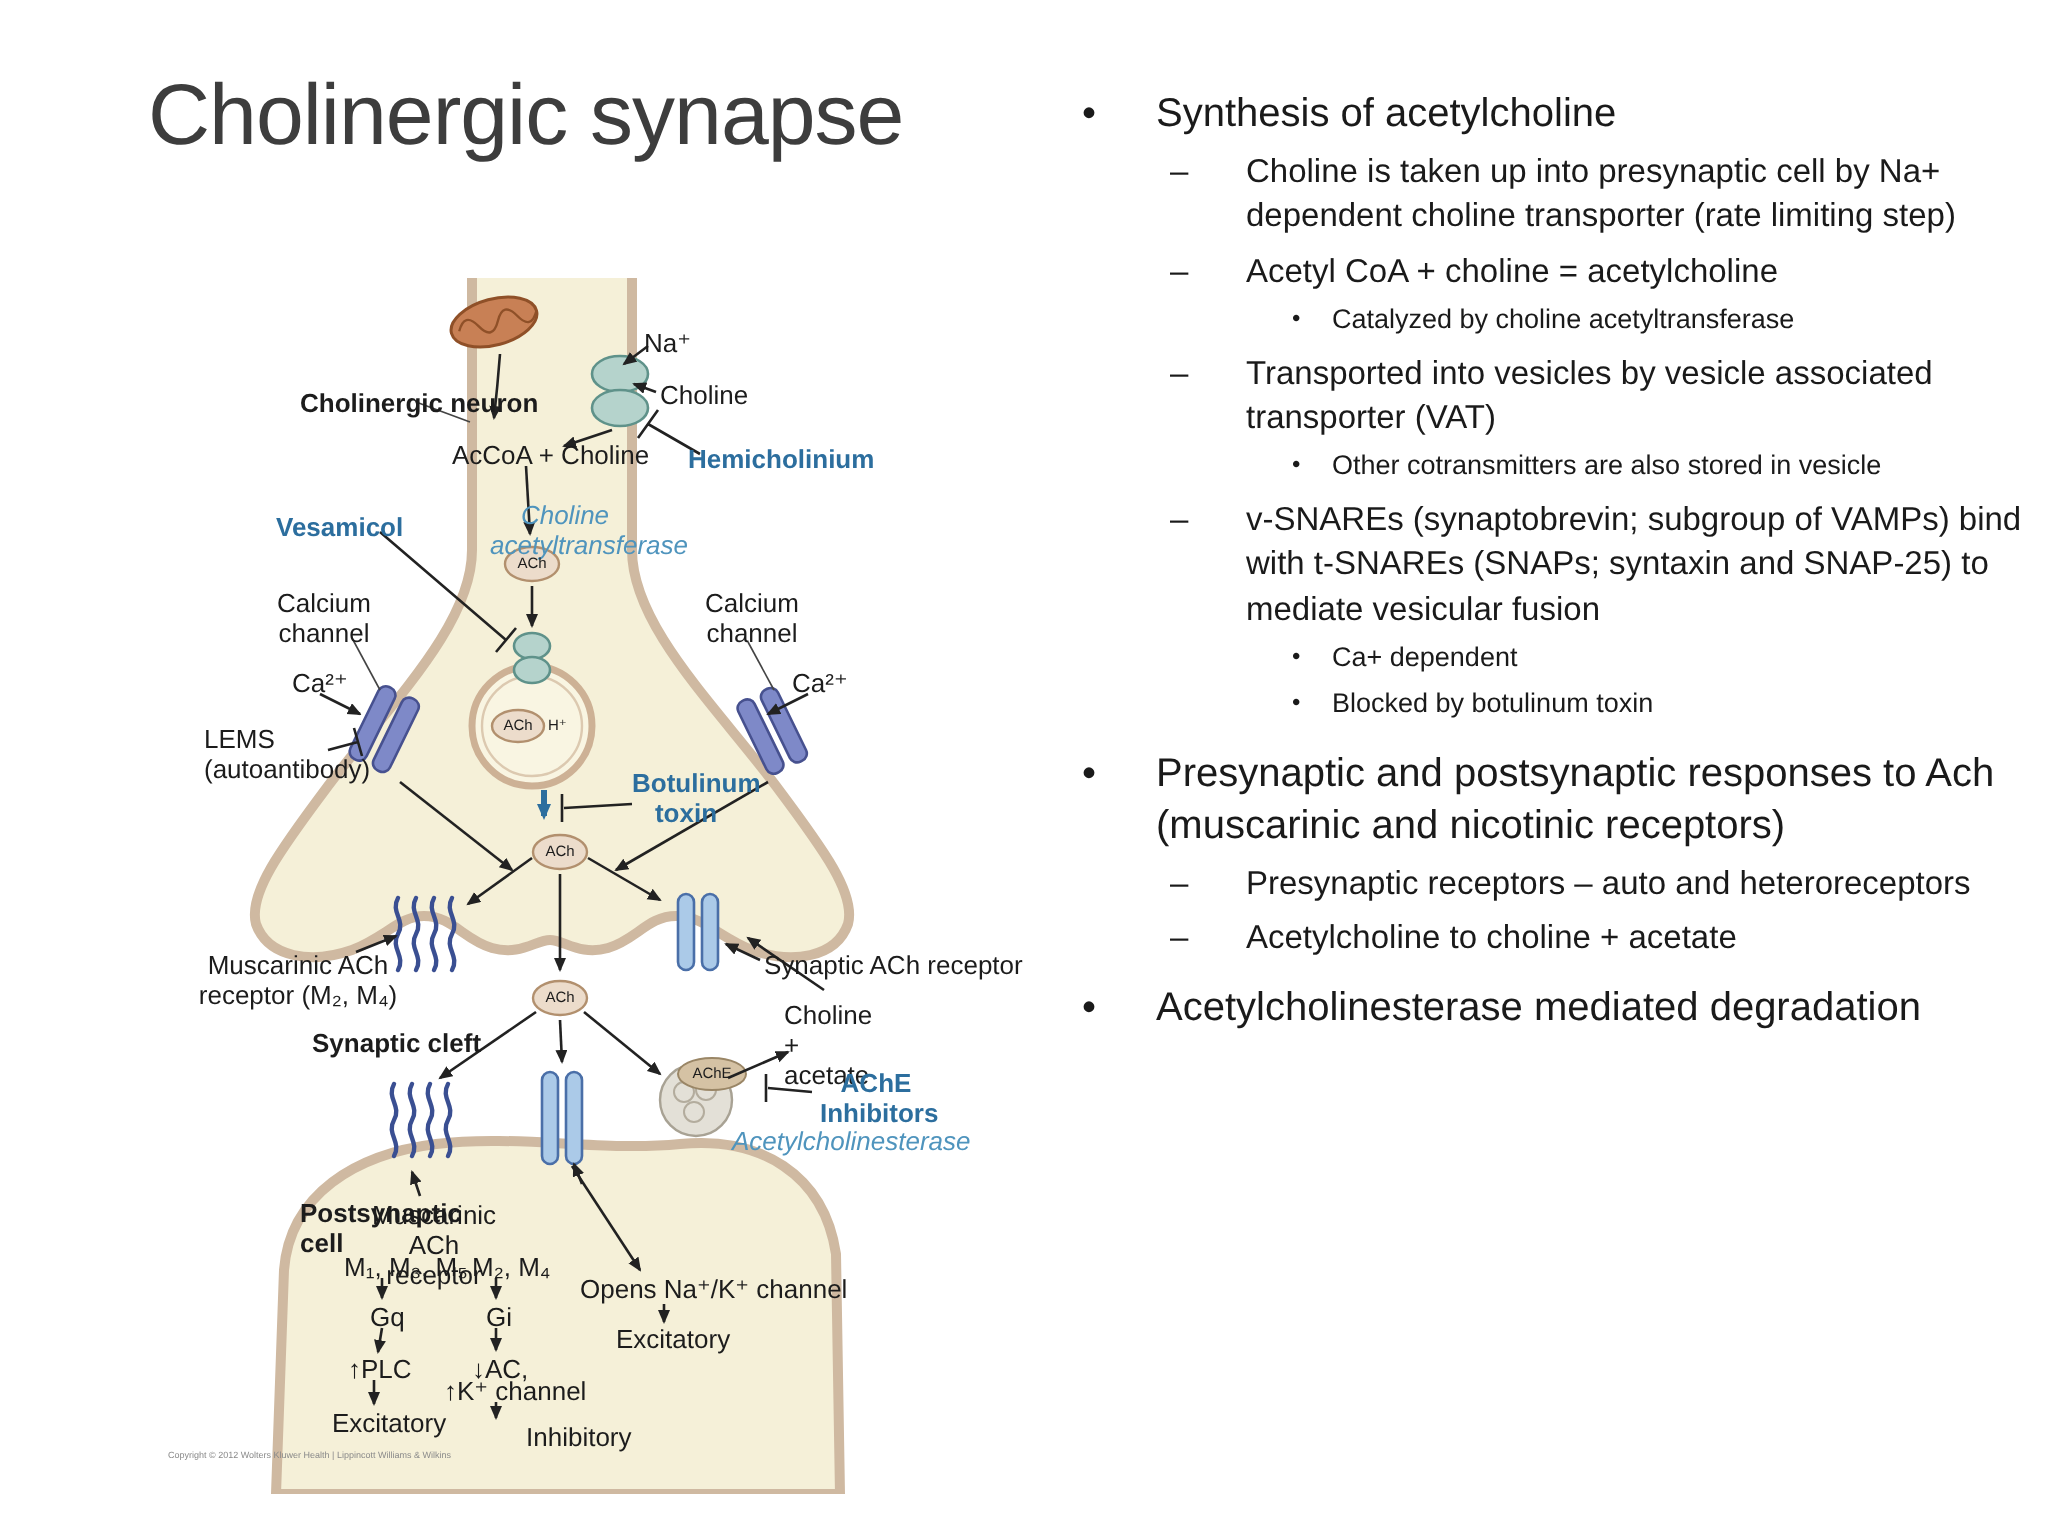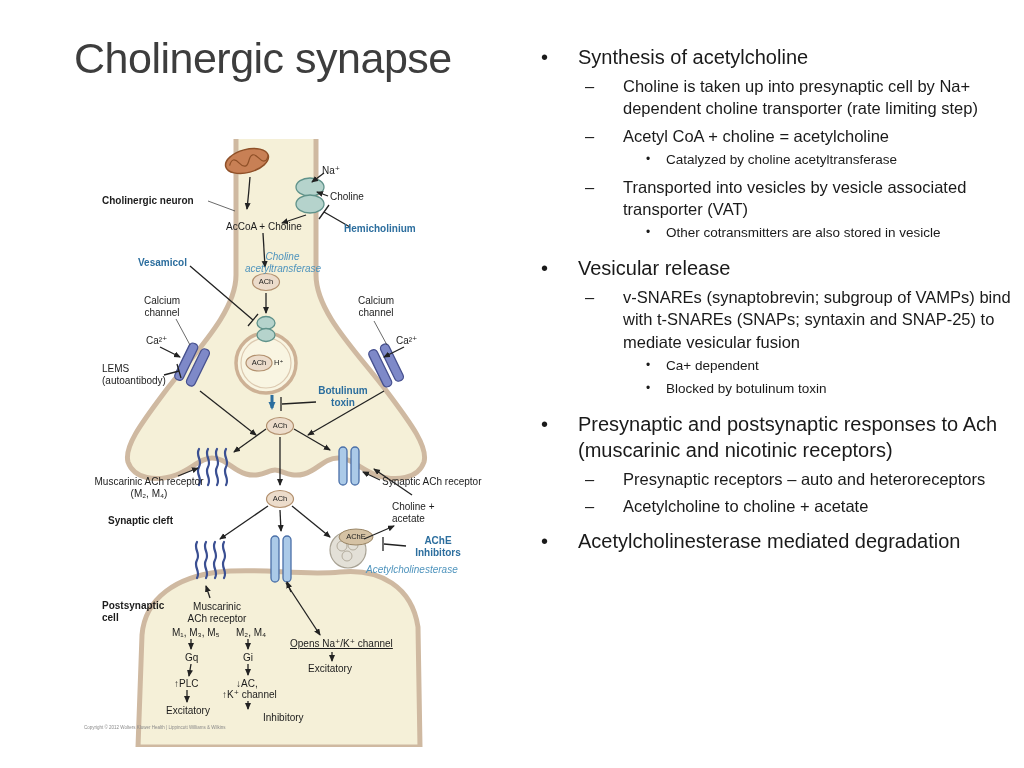--- a/index.html
+++ b/index.html
@@ -17,23 +17,23 @@
   .lv1 { font-size:20px; line-height:1.3; padding-left:43px; margin-top:11px; }
   .lv1::before { content:"•"; position:absolute; left:6px; }
   .lv2 { font-size:16.5px; line-height:1.36; padding-left:88px; margin-top:5px; }
   .lv2::before { content:"–"; position:absolute; left:50px; }
   .lv3 { font-size:13.5px; line-height:1.5; padding-left:131px; margin-top:3px; }
   .lv3::before { content:"•"; position:absolute; left:111px; font-size:12px; }
 
   
   .diagram { position:absolute; left:60px; top:135px; width:470px; height:612px; }
   .diagram svg { position:absolute; left:0; top:0; }
-  .lbl { position:absolute; font-size:10px; line-height:1.15; color:#1c1c1c; white-space:normal; }
+  .lbl { position:absolute; font-size:13px; line-height:1.15; color:#1c1c1c; white-space:normal; }
   .nowrap { white-space:nowrap; }
-  .bold { font-weight:700; }
+  .bold { font-weight:700;margin-left:48px; }
   .blue { color:var(--blue_label,#2c6e9e); font-weight:700; }
   .blueital { color:var(--blue_italic,#4f94bd); font-style:italic; }
   .ctr { text-align:center; }
   .sm { font-size:7.5px; }
   .tiny { font-size:4.5px; color:#8a8a8a; white-space:nowrap; }
 
   
   .cell { fill:var(--beige,#f5f0d8); stroke:var(--membrane,#cfb9a1); stroke-width:5; stroke-linejoin:round; }
   .vesicle { fill:#f9f5e2; stroke:#cdb195; stroke-width:3.5; }
   .vesinner { fill:none; stroke:#dcc9b0; stroke-width:1.2; }
@@ -214,39 +214,38 @@
     <div class="lbl ctr" style="left:201px;top:458px;width:58px;"></div>
     <div class="lbl nowrap" style="left:112px;top:492px;">M₁, M₃, M₅</div>
     <div class="lbl nowrap" style="left:176px;top:492px;">M₂, M₄</div>
     <div class="lbl nowrap" style="left:125px;top:517px;">Gq</div>
     <div class="lbl nowrap" style="left:183px;top:517px;">Gi</div>
     <div class="lbl nowrap" style="left:114px;top:543px;">↑PLC</div>
     <div class="lbl nowrap" style="left:176px;top:543px;">↓AC,</div>
     <div class="lbl nowrap" style="left:162px;top:554px;">↑K⁺ channel</div>
     <div class="lbl nowrap" style="left:106px;top:570px;">Excitatory</div>
     <div class="lbl nowrap" style="left:168px;top:577px;margin-left:35px;">Inhibitory</div>
-    <div class="lbl nowrap" style="left:230px;top:503px;text-decoration:underline;">Opens Na⁺/K⁺ channel</div>
+    <div class="lbl nowrap" style="left:230px;top:503px;">Opens Na⁺/K⁺ channel</div>
     <div class="lbl nowrap" style="left:248px;top:528px;">Excitatory</div>
 
     <div class="lbl sm ctr" style="left:192px;top:143px;width:28px;">ACh</div>
     <div class="lbl sm ctr" style="left:185px;top:224px;width:28px;">ACh</div>
     <div class="lbl sm nowrap" style="left:214px;top:224px;">H⁺</div>
     <div class="lbl sm ctr" style="left:206px;top:287px;width:28px;">ACh</div>
     <div class="lbl sm ctr" style="left:206px;top:360px;width:28px;">ACh</div>
     <div class="lbl tiny" style="left:24px;top:590px;">Copyright © 2012 Wolters Kluwer Health | Lippincott Williams &amp; Wilkins</div>
   </div>
 
   <div class="content">
     <div class="b lv1">Synthesis of acetylcholine</div>
     <div class="b lv2">Choline is taken up into presynaptic cell by Na+ dependent choline transporter (rate limiting step)</div>
     <div class="b lv2">Acetyl CoA + choline = acetylcholine</div>
     <div class="b lv3">Catalyzed by choline acetyltransferase</div>
     <div class="b lv2">Transported into vesicles by vesicle associated transporter (VAT)</div>
     <div class="b lv3">Other cotransmitters are also stored in vesicle</div>
-    <div class="b lv1">Vesicular release</div>
     <div class="b lv2">v-SNAREs (synaptobrevin; subgroup of VAMPs) bind with t-SNAREs (SNAPs; syntaxin and SNAP-25) to mediate vesicular fusion</div>
     <div class="b lv3">Ca+ dependent</div>
     <div class="b lv3">Blocked by botulinum toxin</div>
     <div class="b lv1">Presynaptic and postsynaptic responses to Ach (muscarinic and nicotinic receptors)</div>
     <div class="b lv2">Presynaptic receptors – auto and heteroreceptors</div>
     <div class="b lv2">Acetylcholine to choline + acetate</div>
     <div class="b lv1">Acetylcholinesterase mediated degradation</div>
   </div>
 
 </div>

